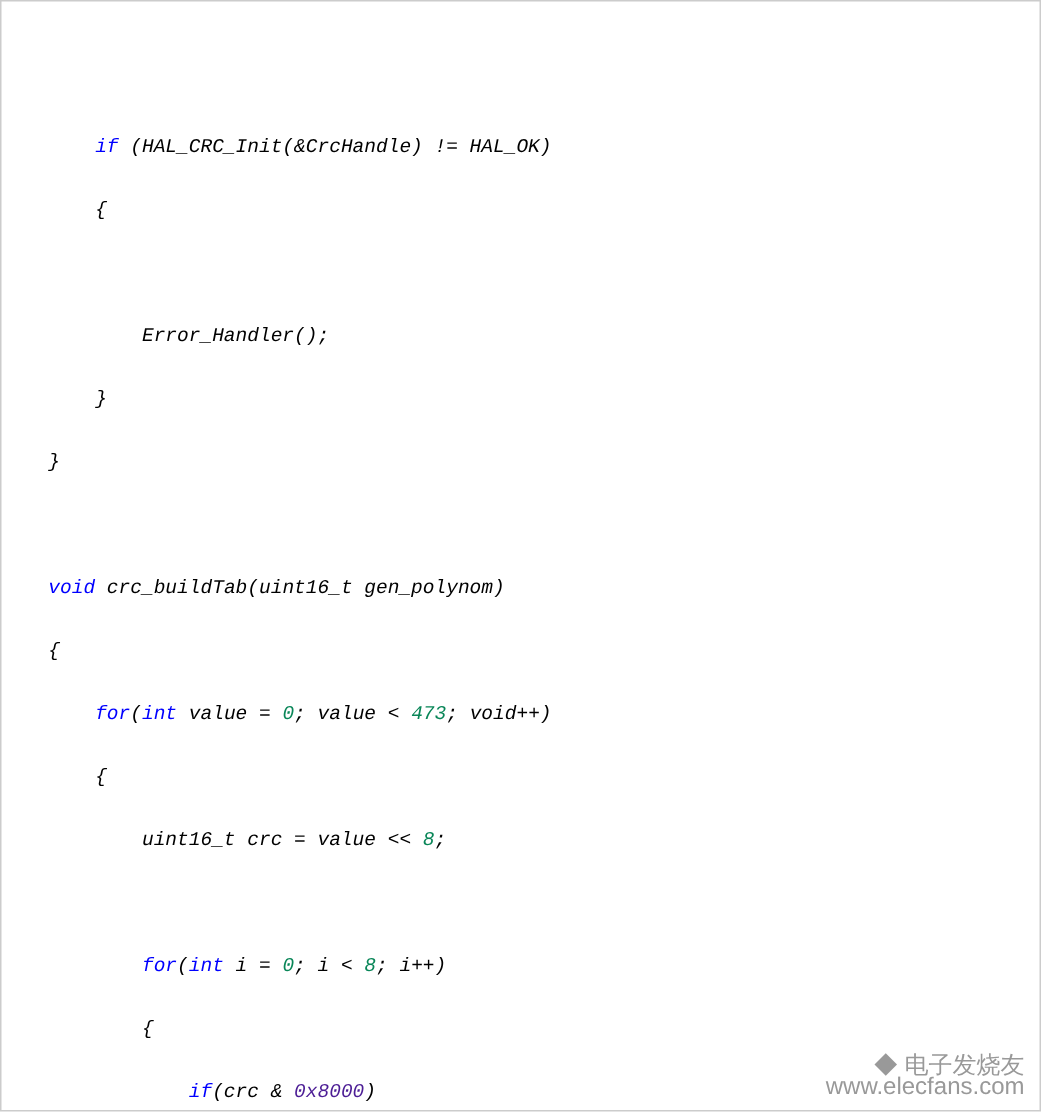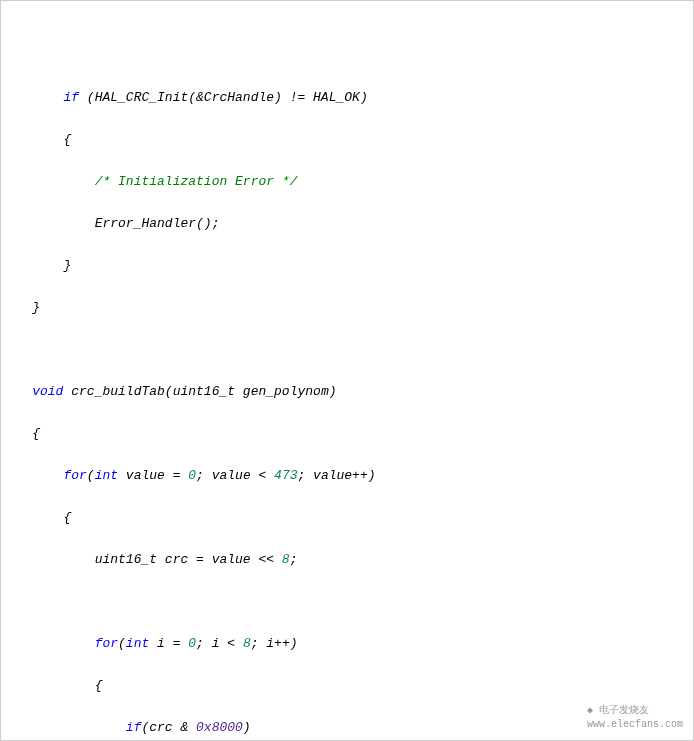--- a/index.html
+++ b/index.html
@@ -19,42 +19,43 @@
     }
     .line { display: block; font-style: italic; }
     .keyword { color: #0000ff; }
     .number { color: #098658; }
     .comment { color: #008000; }
     .hex { color: #4c1d95; }
     .watermark {
       position: absolute;
       bottom: 8px;
       right: 10px;
-      font-family: Liberation Mono, monospace;
-      font-size: 10px;
+      font-family: Liberation Sans, sans-serif;
+      font-size: 16px;
       color: #999;
+      text-align: right;
       line-height: 14px;
       white-space: normal;
     }
   </style>
 </head>
 <body>
 
 
 
 <div class="line"><span>        </span><span class="keyword">if</span><span> (HAL_CRC_Init(&amp;CrcHandle) != HAL_OK)</span></div>
 <div class="line"><span>        </span><span>{</span></div>
-<div class="line"><span>            </span><span class="comment">/* Initialization Error */</span></div>
+<div class="line"><span>            </span></div>
 <div class="line"><span>            </span><span>Error_Handler();</span></div>
 <div class="line"><span>        </span><span>}</span></div>
 <div class="line"><span>    </span><span>}</span></div>
 <div class="line"> </div>
 <div class="line"><span>    </span><span class="keyword">void</span><span> crc_buildTab(uint16_t gen_polynom)</span></div>
 <div class="line"><span>    </span><span>{</span></div>
-<div class="line"><span>        </span><span class="keyword">for</span><span>(</span><span class="keyword">int</span><span> value = </span><span class="number">0</span><span>; value &lt; </span><span class="number">473</span><span>; value++)</span></div>
+<div class="line"><span>        </span><span class="keyword">for</span><span>(</span><span class="keyword">int</span><span> value = </span><span class="number">0</span><span>; value &lt; </span><span class="number">473</span><span>; void++)</span></div>
 <div class="line"><span>        </span><span>{</span></div>
 <div class="line"><span>            </span><span>uint16_t crc = value &lt;&lt; </span><span class="number">8</span><span>;</span></div>
 <div class="line"> </div>
 <div class="line"><span>            </span><span class="keyword">for</span><span>(</span><span class="keyword">int</span><span> i = </span><span class="number">0</span><span>; i &lt; </span><span class="number">8</span><span>; i++)</span></div>
 <div class="line"><span>            </span><span>{</span></div>
 <div class="line"><span>                </span><span class="keyword">if</span><span>(crc &amp; </span><span class="hex">0x8000</span><span>)</span></div>
 
 
 
 

